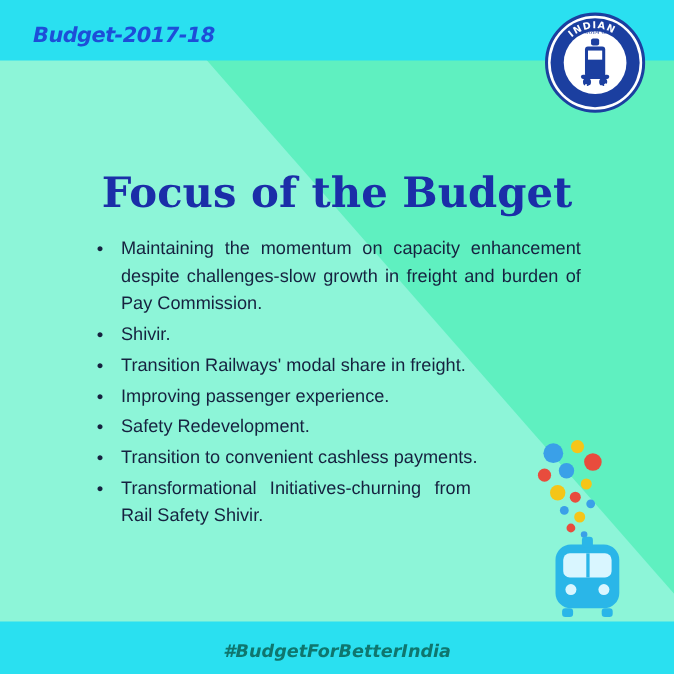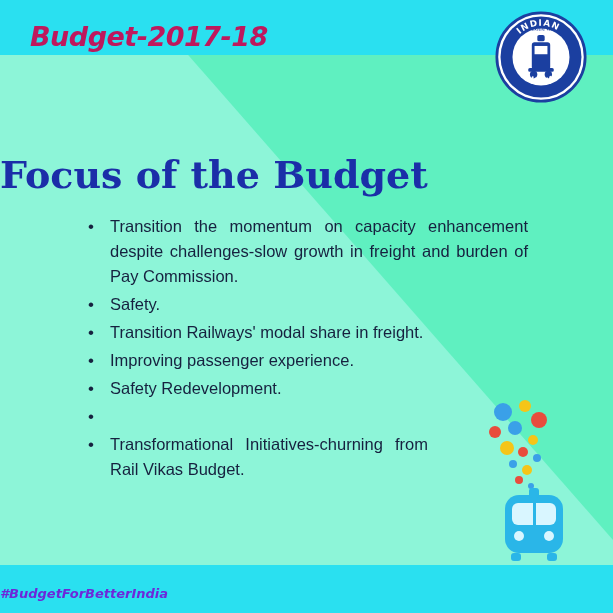--- a/index.html
+++ b/index.html
@@ -34,36 +34,37 @@
     left: 0; top: 0;
     width: 613px; height: 613px;
     z-index: 1;
   }
   .title {
     position: absolute;
     left: 30px; top: 21px;
     font-family: "DejaVu Sans", sans-serif;
     font-weight: bold;
     font-style: italic;
-    font-size: 27px;
-    color: #be185d;
+    font-size: 19px;
+    color: #1d4ed8;
     letter-spacing: -0.5px;
     z-index: 5;
   }
   
   .logo {
     position: absolute;
     right: 26px; top: 11px;
     width: 92px; height: 92px;
     z-index: 6;
   }
   .heading {
     position: absolute;
     left: 0; right: 0;
     top: 152px;
+    text-align: center;
     font-family: "DejaVu Serif", serif;
     font-weight: bold;
     font-size: 38px;
     color: #1b2ea8;
     letter-spacing: 0px;
     z-index: 5;
   }
   .bullets {
     position: absolute;
     left: 88px;
@@ -98,26 +99,26 @@
     position: absolute;
     left: 0; bottom: 0;
     width: 613px; height: 48px;
     background: #2ae0f0;
     z-index: 4;
   }
   .hashtag {
     position: absolute;
     left: 0; right: 0;
     bottom: 12px;
-    text-align: left;
+    text-align: center;
     font-family: "DejaVu Sans", sans-serif;
     font-style: italic;
     font-weight: bold;
-    font-size: 13px;
-    color: #6d28d9;
+    font-size: 16px;
+    color: #0f766e;
     z-index: 6;
   }
   .train-art {
     position: absolute;
     right: 6px;
     bottom: 48px;
     width: 130px;
     height: 165px;
     z-index: 3;
   }
@@ -156,44 +157,45 @@
       <textPath href="#arcBot" startOffset="18%">RAILWAYS</textPath>
     </text>
     <text x="50" y="22" text-anchor="middle" font-family="DejaVu Sans, sans-serif" font-size="6" fill="#1b3fa0">भारतीय रेल</text>
   </svg>
 
   <div class="heading">Focus of the Budget</div>
 
   <div class="bullets">
     <div class="bullet-row">
       <span class="bullet-dot">•</span>
-      <span class="bullet-text">Transition the momentum on capacity enhancement despite challenges-slow growth in freight and burden of Pay Commission.</span>
-    </div>
-    <div class="bullet-row">
-      <span class="bullet-dot">•</span>
-      <span class="bullet-text nojustify">Safety.</span>
+      <span class="bullet-text">Maintaining the momentum on capacity enhancement despite challenges-slow growth in freight and burden of Pay Commission.</span>
+    </div>
+    <div class="bullet-row">
+      <span class="bullet-dot">•</span>
+      <span class="bullet-text nojustify">Shivir.</span>
     </div>
     <div class="bullet-row">
       <span class="bullet-dot">•</span>
       <span class="bullet-text nojustify">Transition Railways' modal share in freight.</span>
     </div>
     <div class="bullet-row">
       <span class="bullet-dot">•</span>
       <span class="bullet-text nojustify">Improving passenger experience.</span>
     </div>
     <div class="bullet-row">
       <span class="bullet-dot">•</span>
       <span class="bullet-text nojustify">Safety Redevelopment.</span>
     </div>
     <div class="bullet-row">
       <span class="bullet-dot">•</span>
-    </div>
-    <div class="bullet-row">
-      <span class="bullet-dot">•</span>
-      <span class="bullet-text" style="width:318px;flex:0 0 318px;">Transformational Initiatives-churning from Rail Vikas Budget.</span>
+      <span class="bullet-text" style="width:365px;flex:0 0 365px;">Transition to convenient cashless payments.</span>
+    </div>
+    <div class="bullet-row">
+      <span class="bullet-dot">•</span>
+      <span class="bullet-text" style="width:318px;flex:0 0 318px;">Transformational Initiatives-churning from Rail Safety Shivir.</span>
     </div>
   </div>
 
   <svg class="train-art" viewBox="0 0 130 165">
     <g>
       <circle cx="26" cy="12" r="9" fill="#3aa0e8"></circle>
       <circle cx="48" cy="6" r="6" fill="#f5c518"></circle>
       <circle cx="62" cy="20" r="8" fill="#e84c3d"></circle>
       <circle cx="18" cy="32" r="6" fill="#e84c3d"></circle>
       <circle cx="38" cy="28" r="7" fill="#3aa0e8"></circle>

